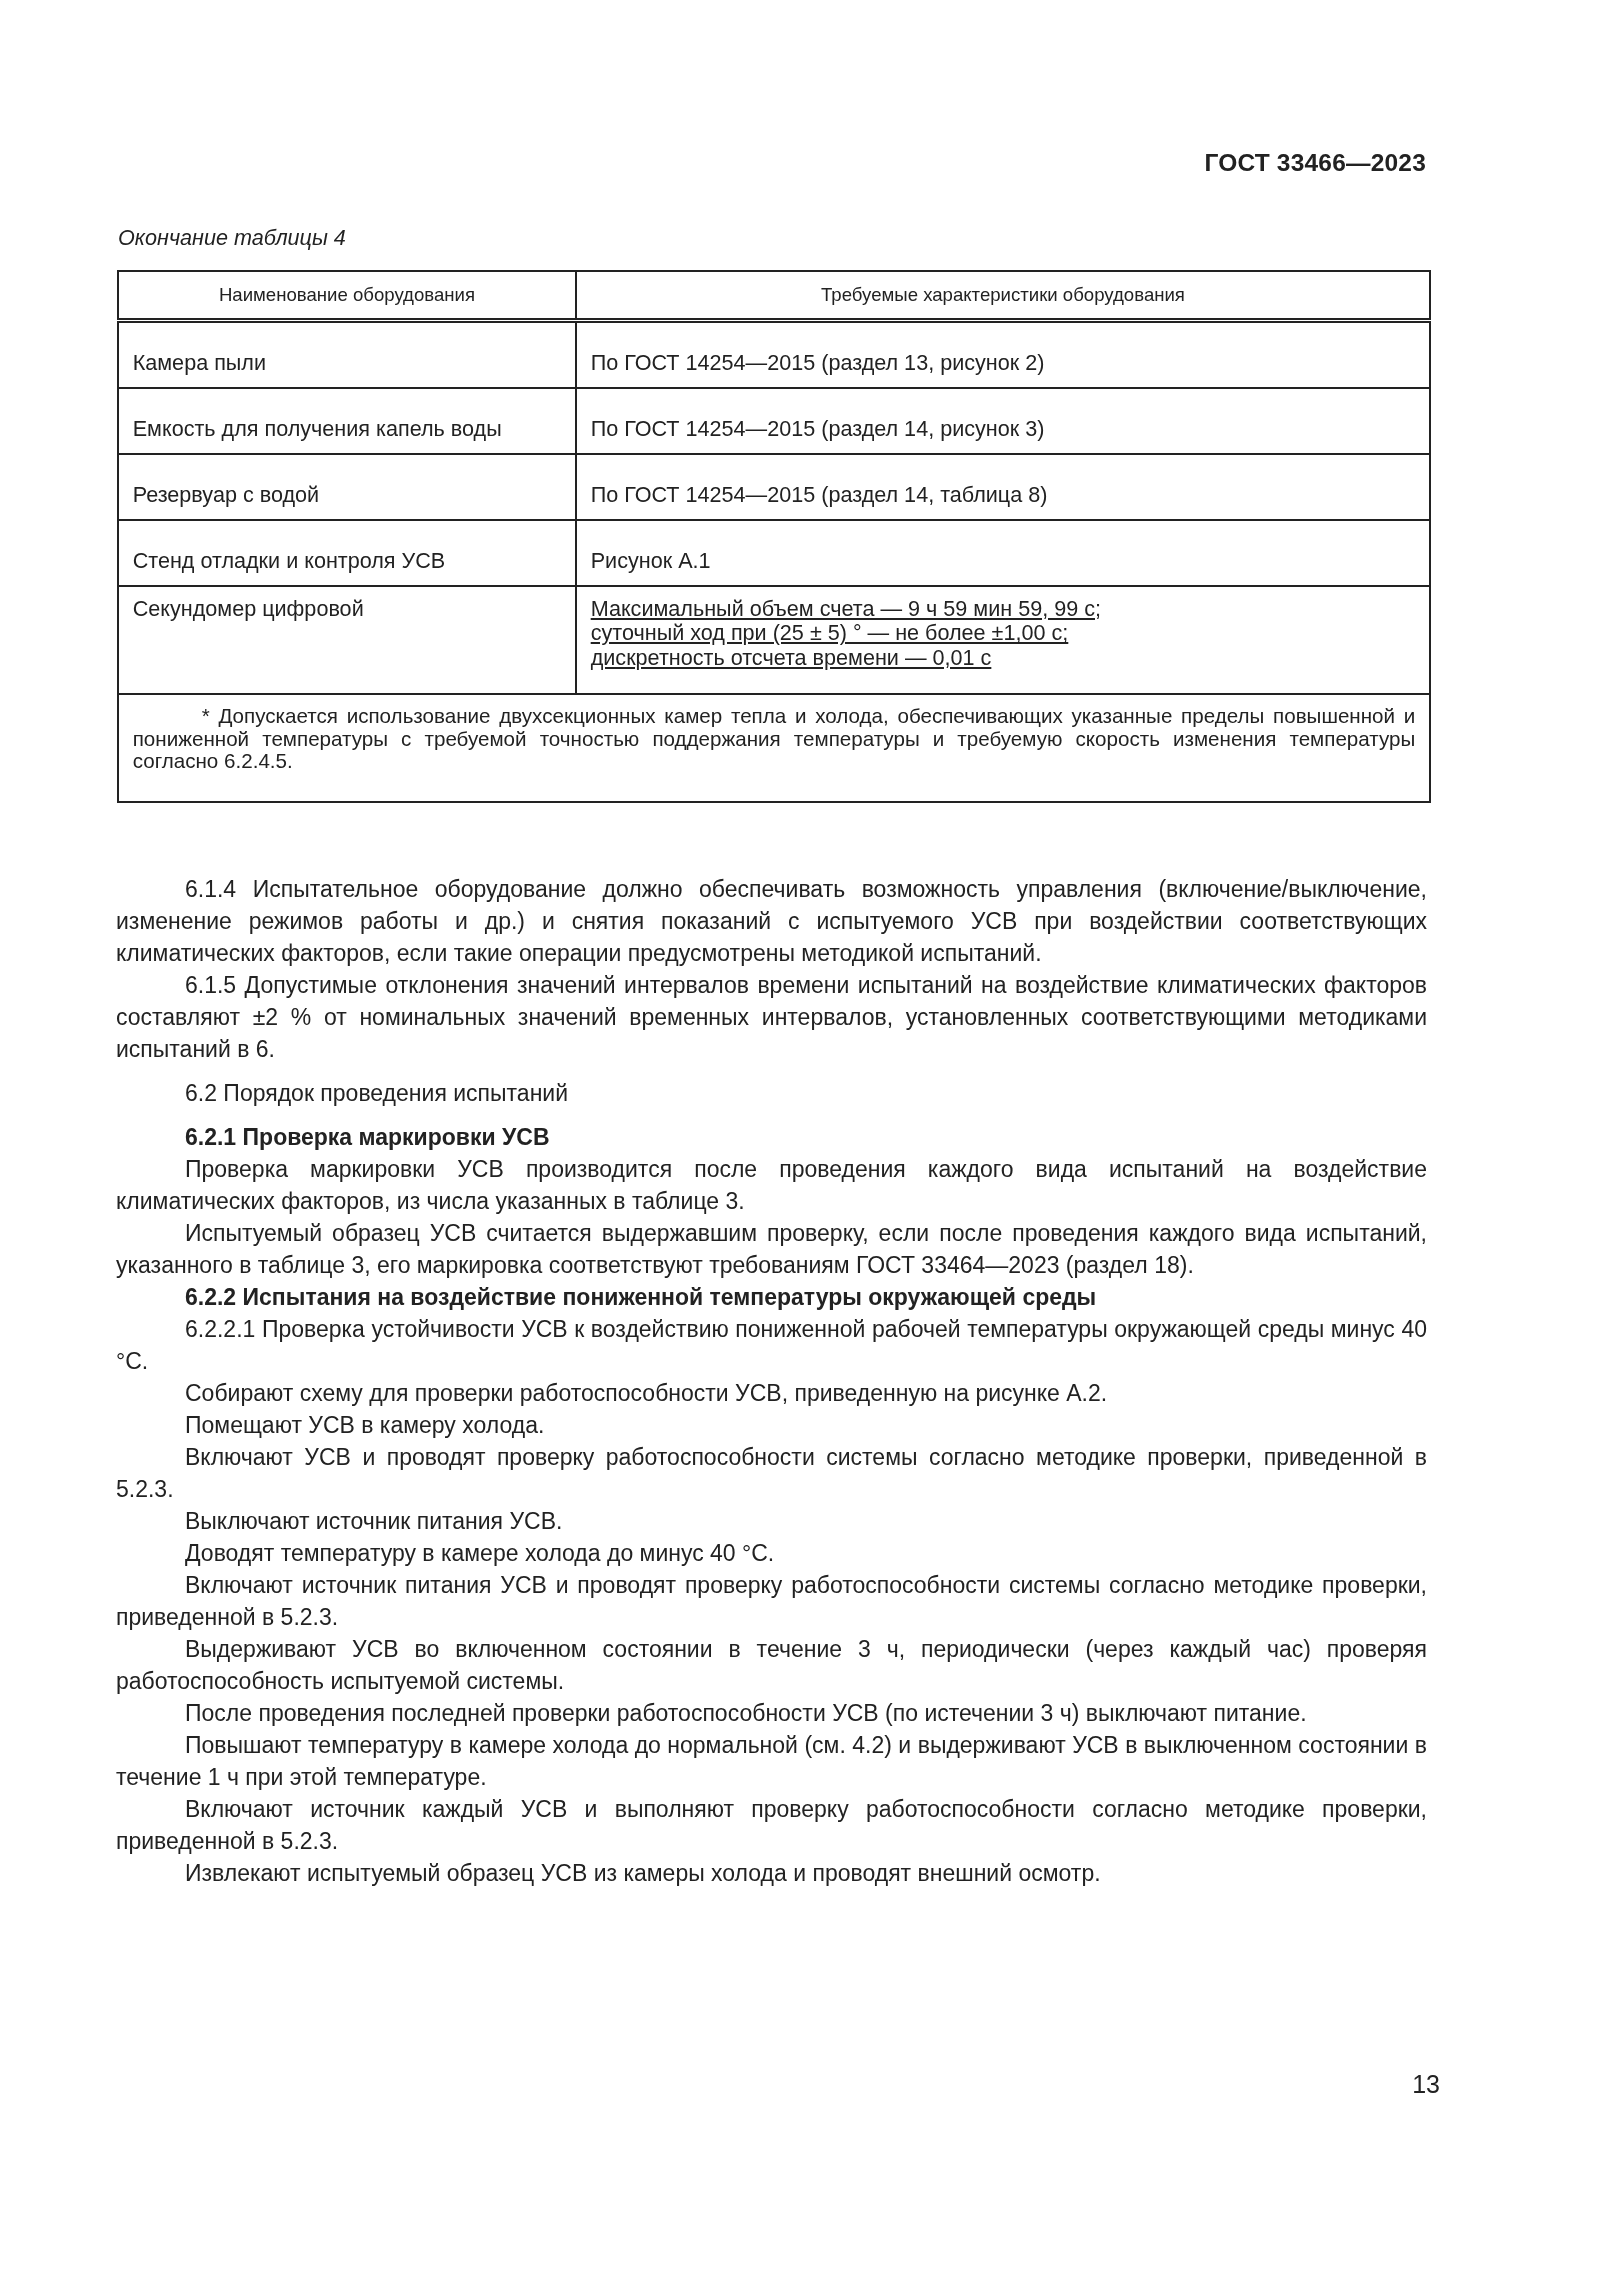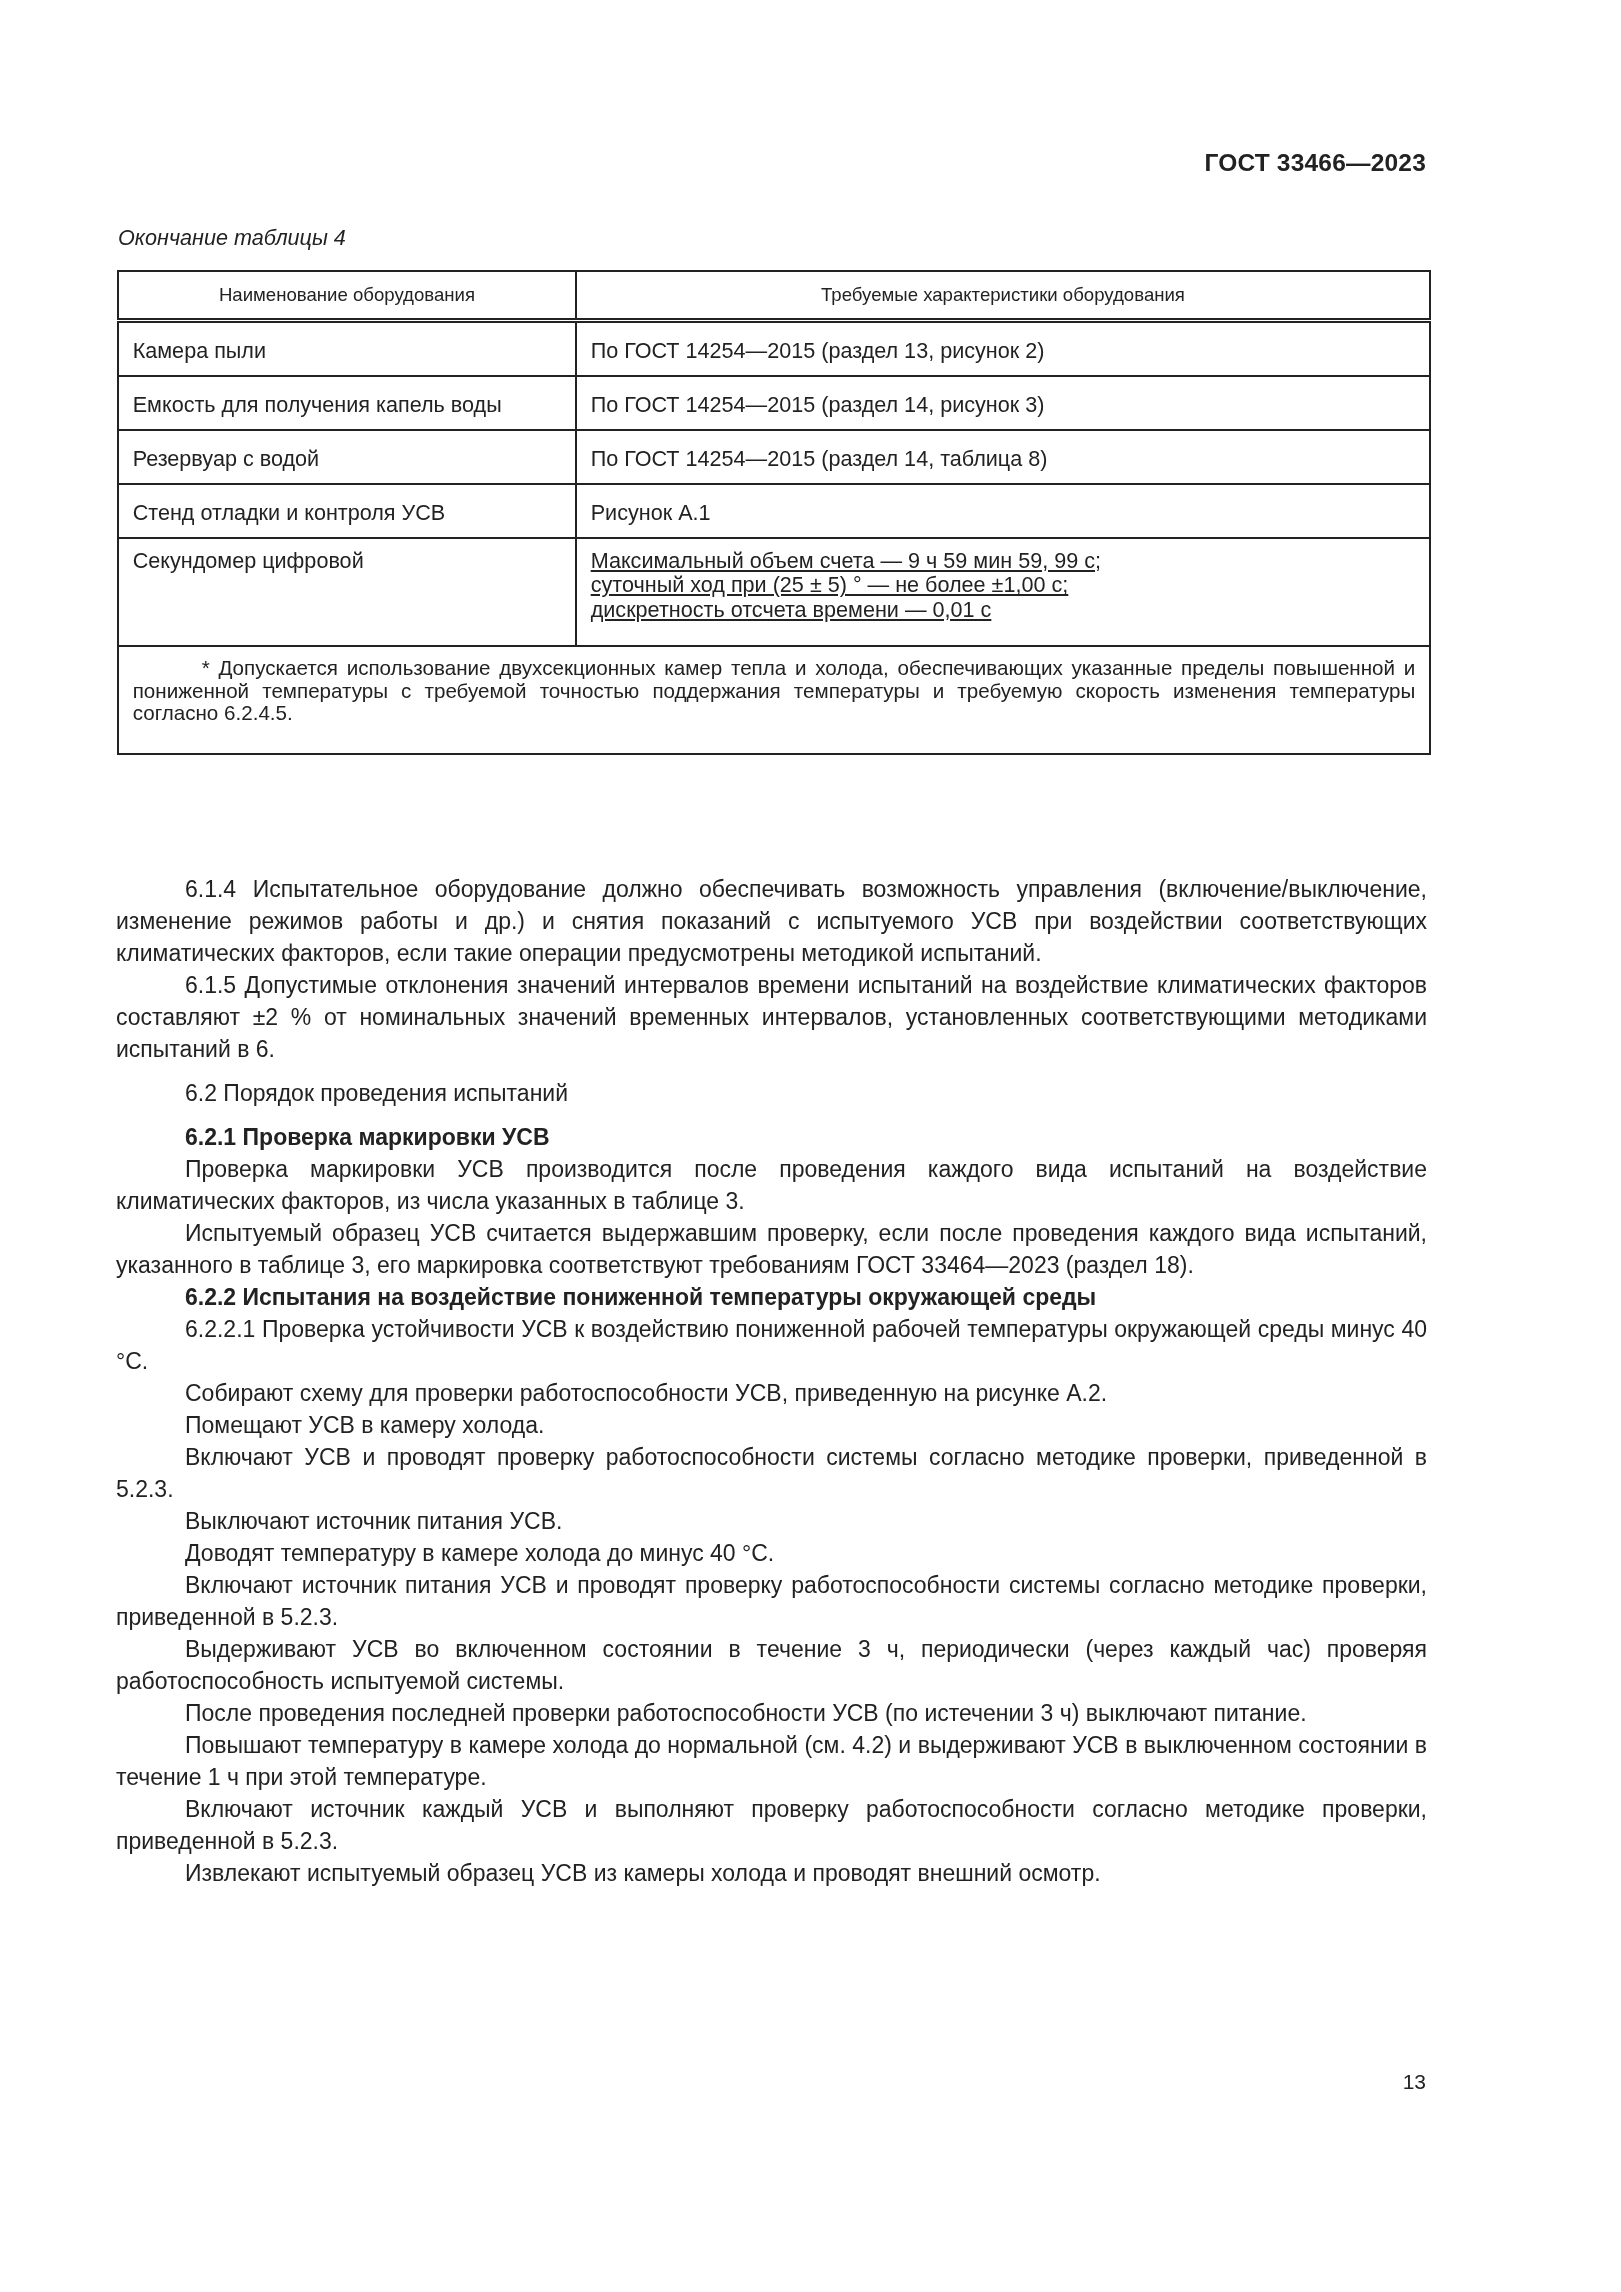--- a/index.html
+++ b/index.html
@@ -25,40 +25,40 @@
     border: 2.5px solid #222;
     vertical-align: top; padding: 0 13.7px; line-height: 24.5px;
     font-weight: normal; text-align: left; margin-top: 8px;
   }
   .eq-table col.c1 { width: 458px; }
   .eq-table col.c2 { width: 854px; }
   .eq-table thead th {
     height: 46px; vertical-align: middle; text-align: center;
     font-size: 18.6px; border-bottom: 5.9px double #222;
   }
-  .eq-table tbody tr.single td { height: 48px; vertical-align: middle; padding-top: 4px; }
+  .eq-table tbody tr.single td { height: 48px; vertical-align: middle; padding-top: 16px; }
   .eq-table tbody tr.multi td { padding-top: 9.8px; padding-bottom: 7.8px; }
   .eq-table tbody tr.multi.r1 td { height: 88px; }
   .eq-table tbody tr.multi.r2 td { height: 90px; }
   .eq-table td.note {
     font-size: 20.6px; line-height: 22.5px; text-align: justify;
     padding: 10.8px 13.7px 11.8px 13.7px; height: 84px;
   }
   .note-indent { display: inline-block; width: 69px; }
   .line { display: block; text-decoration: underline; }
 
   .body-text {
     position: absolute; top: 873px; left: 116px; width: 1311px;
     font-size: 23px; line-height: 32px;
   }
   .p { text-align: justify; text-indent: 69px; margin: 0; }
   .h2 { font-weight: normal; text-indent: 69px; margin: 11.8px 0 12.7px 0; }
   .h3 { font-weight: bold; text-indent: 69px; margin: 0; }
   .page-number {
-    position: absolute; top: 2070px; right: 195px; font-size: 21px;
+    position: absolute; top: 2070px; right: 181px; font-size: 25px;
   }
 </style>
 </head>
 <body>
 
 <div class="doc-header">ГОСТ 33466—2023</div>
 
 <div class="table-caption">Окончание таблицы 4</div>
 
 <table class="eq-table">

